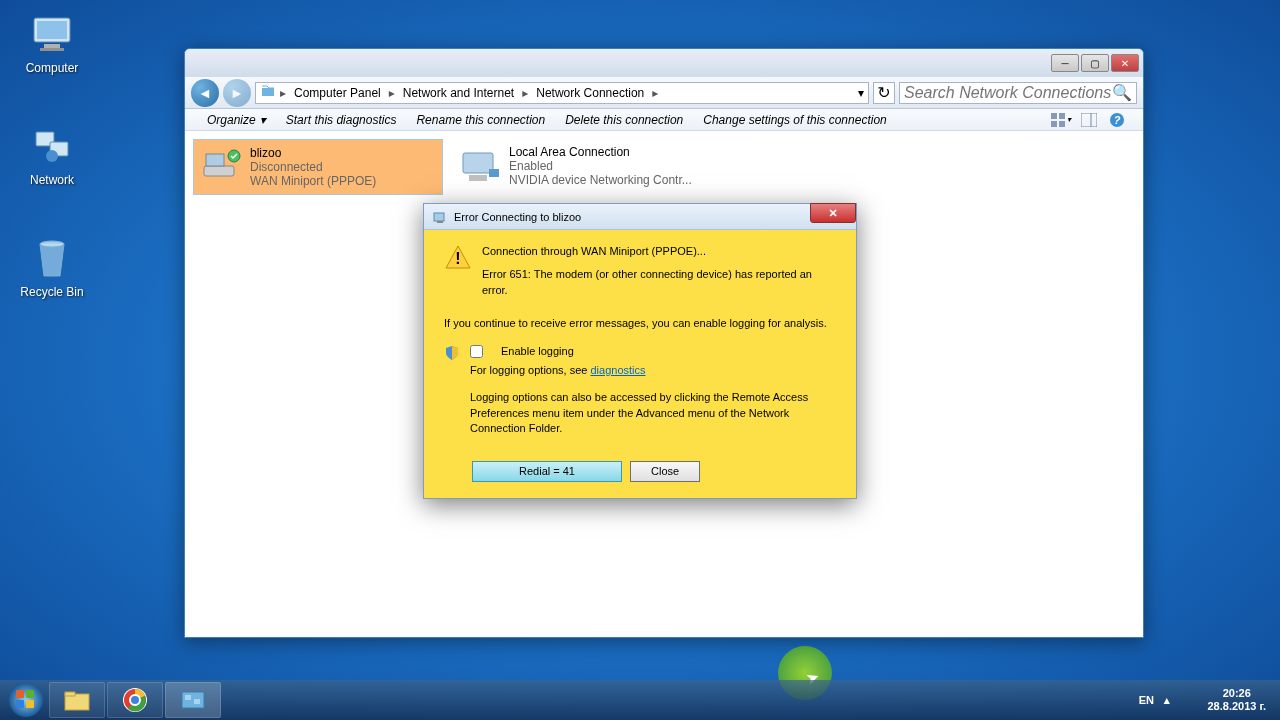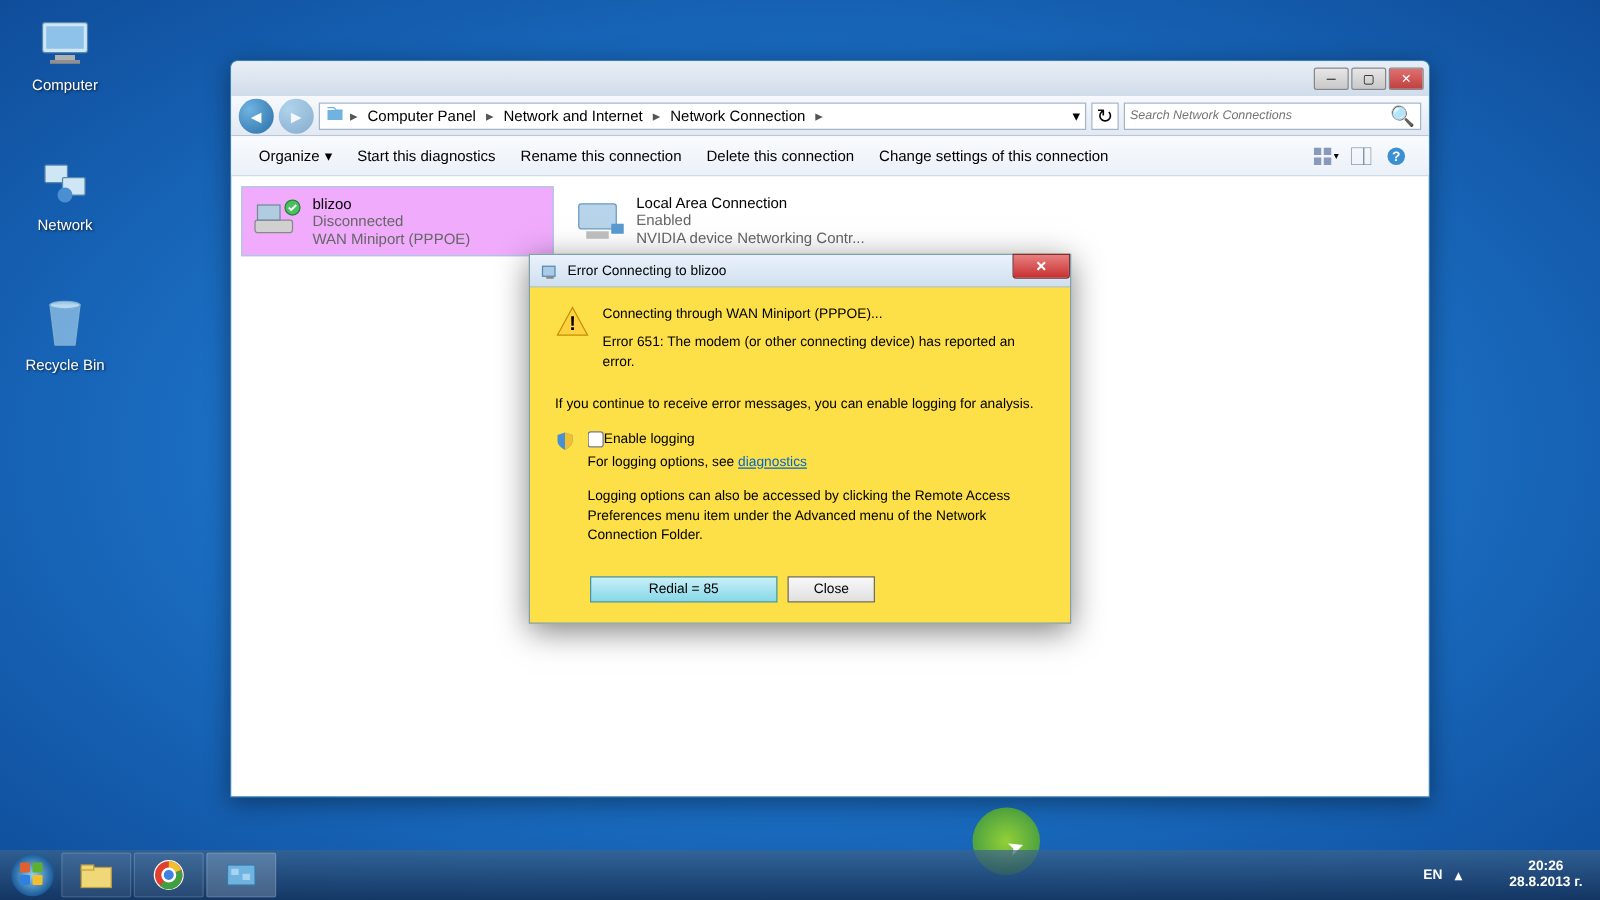--- a/index.html
+++ b/index.html
@@ -16,30 +16,30 @@
 .win-btn.close { background: linear-gradient(to bottom, #e07070, #c04040); color: #fff; }
 
 .navbar { height: 32px; background: linear-gradient(to bottom, #f7f9fc, #e2e9f3); border-bottom: 1px solid #b8c6da; display: flex; align-items: center; padding: 0 6px; gap: 4px; }
 .nav-arrow { width: 28px; height: 28px; border-radius: 50%; background: radial-gradient(circle at 30% 30%, #6fb3e0, #2a6fa8); display: flex; align-items: center; justify-content: center; color: #fff; cursor: pointer; font-size: 14px; }
 .nav-arrow.disabled { opacity: 0.5; }
 .address-bar { flex: 1; height: 22px; border: 1px solid #a5b5c9; background: #fff; display: flex; align-items: center; padding: 0 4px; font-size: 12px; gap: 4px; }
 .breadcrumb-sep { color: #555; }
 .breadcrumb-item { cursor: pointer; padding: 2px 4px; }
 .refresh-btn { width: 22px; height: 22px; border: 1px solid #a5b5c9; background: #fff; display: flex; align-items: center; justify-content: center; cursor: pointer; }
 .search-box { width: 238px; height: 22px; border: 1px solid #a5b5c9; background: #fff; display: flex; align-items: center; padding: 0 4px; }
-.search-box input { border: none; outline: none; flex: 1; font-size: 10px; font-style: italic; color: #888; }
-
-.toolbar { height: 32px; background: linear-gradient(to bottom, #f9fbfe, #ebf1f8); border-bottom: 1px solid #d0dae6; display: flex; align-items: center; padding: 0 12px; font-size: 12px; }
+.search-box input { border: none; outline: none; flex: 1; font-size: 16px; font-style: italic; color: #888; }
+
+.toolbar { height: 22px; background: linear-gradient(to bottom, #f9fbfe, #ebf1f8); border-bottom: 1px solid #d0dae6; display: flex; align-items: center; padding: 0 12px; font-size: 12px; font-style: italic; }
 .toolbar-item { padding: 4px 10px; cursor: pointer; display: flex; align-items: center; gap: 4px; }
 .toolbar-spacer { flex: 1; }
 .toolbar-icon-btn { width: 24px; height: 24px; display: flex; align-items: center; justify-content: center; cursor: pointer; margin: 0 2px; }
 
 .content { padding: 8px; display: flex; gap: 10px; }
 .conn-item { display: flex; gap: 8px; padding: 6px; width: 250px; font-size: 12px; }
-.conn-item.selected { background: #f0abfc; border: 1px solid #a8c8e4; }
+.conn-item.selected { background: #fdba74; border: 1px solid #a8c8e4; }
 .conn-icon { width: 42px; height: 42px; display: flex; align-items: center; justify-content: center; }
 .conn-text .title { color: #000; }
 .conn-text .sub { color: #666; }
 
 
 .dialog { position: absolute; left: 423px; top: 203px; width: 434px; background: #fde047; border: 1px solid #7d9ec0; box-shadow: 0 6px 24px rgba(0,0,0,0.5); font-size: 11px; }
 .dialog-title { height: 26px; background: linear-gradient(to bottom, #eaf2fb, #d0e0f0); border-bottom: 1px solid #b0c4d8; display: flex; align-items: center; padding: 0 8px; position: relative; }
 .dialog-title .icon { width: 16px; height: 16px; margin-right: 6px; }
 .dialog-close { position: absolute; right: 0; top: -1px; width: 46px; height: 20px; background: linear-gradient(to bottom, #e88080, #c83030); border: 1px solid #803030; border-radius: 0 0 3px 3px; color: #fff; display: flex; align-items: center; justify-content: center; cursor: pointer; font-weight: bold; }
 .dialog-body { padding: 14px 20px 16px 20px; }
@@ -208,47 +208,47 @@
   </div>
   <div class="dialog-body">
     <div class="dialog-row">
       <div class="warn-icon">
         <svg width="28" height="28" viewBox="0 0 28 28">
             <path d="M14 2 L26 24 L2 24 Z" fill="#ffd040" stroke="#c09000"></path>
             <text x="14" y="20" text-anchor="middle" font-size="16" font-weight="bold" fill="#000">!</text>
           </svg>
       </div>
       <div class="dialog-text">
-        <p>Connecting through WAN Miniport (PPPOE)...</p>
+        <p>Connection through WAN Miniport (PPPOE)...</p>
         <p>Error 651: The modem (or other connecting device) has reported an error.</p>
       </div>
     </div>
     <div class="dialog-text" style="margin-left:0; margin-bottom:12px;">
       <p>If you continue to receive error messages, you can enable logging for analysis.</p>
     </div>
     <div class="dialog-row" style="align-items:flex-start;">
       <div class="shield-icon">
         <svg width="16" height="16" viewBox="0 0 16 16">
             <path d="M8 1 L14 3 V8 C14 12 8 15 8 15 C8 15 2 12 2 8 V3 Z" fill="#4a90d0"></path>
             <path d="M8 1 L14 3 V8 C14 12 8 15 8 15 V1" fill="#f0c030"></path>
           </svg>
       </div>
       <div class="dialog-text" style="flex:1;">
-        <div style="display:flex; align-items:center; gap:0; margin-bottom:4px;">
+        <div style="display:flex; align-items:center; gap:18px; margin-bottom:4px;">
           <input type="checkbox" style="">
           <span>Enable logging</span>
         </div>
         <p style="margin-bottom:12px;">
           <span>For logging options, see </span><span class="link">diagnostics</span>
         </p>
         <p>Logging options can also be accessed by clicking the Remote Access Preferences menu item under the Advanced menu of the Network Connection Folder.</p>
       </div>
     </div>
     <div class="dialog-buttons">
-      <button class="dlg-btn primary">Redial = 85</button>
+      <button class="dlg-btn primary">Redial = 41</button>
       <button class="dlg-btn">Close</button>
     </div>
   </div>
 </div>
 
 <div class="cursor-highlight"></div>
 <div class="cursor-arrow">➤</div>
 
 <div class="taskbar">
   <div class="start-orb">

